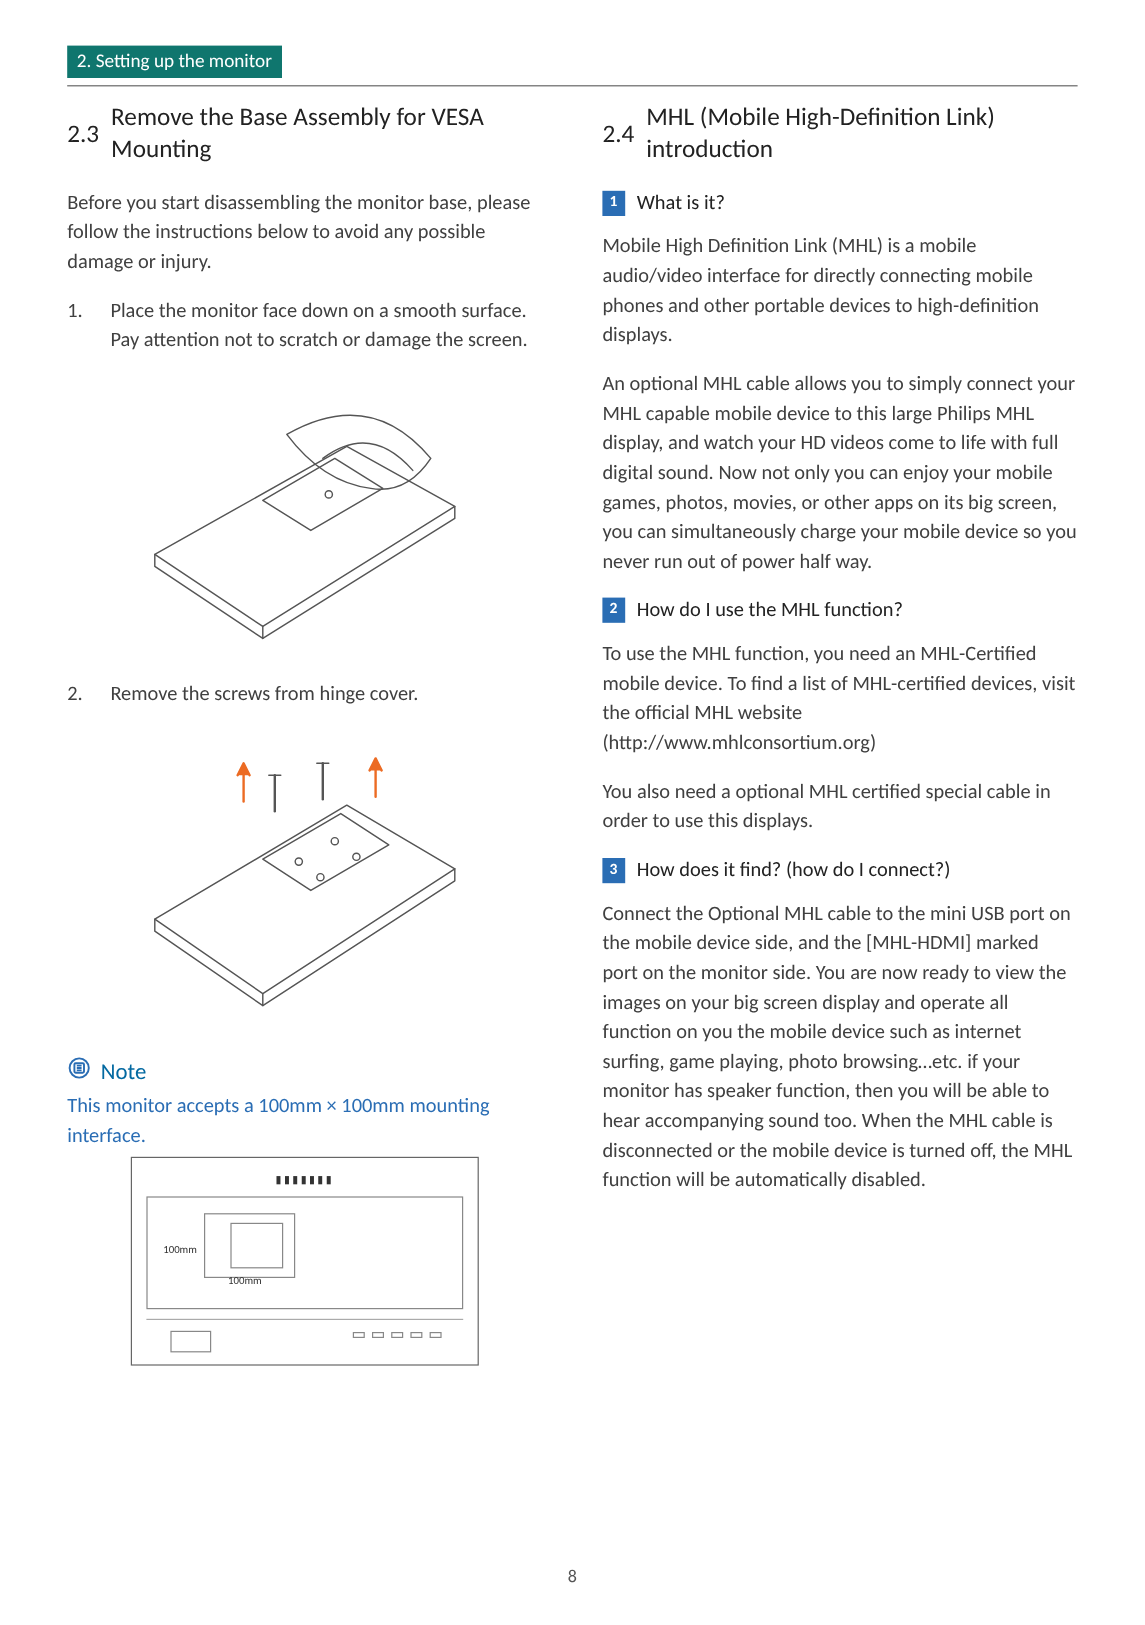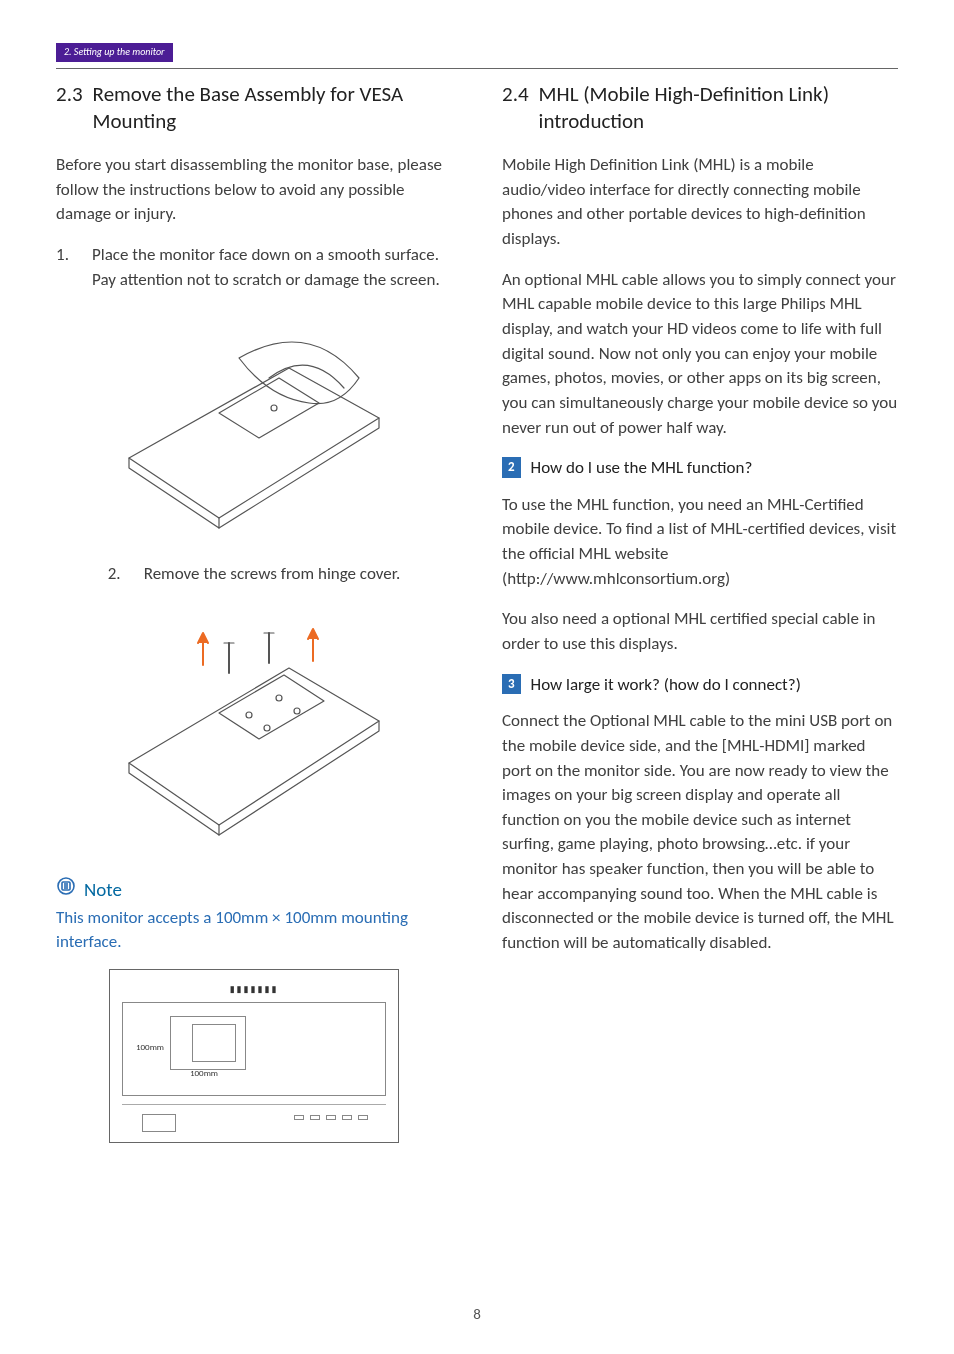--- a/index.html
+++ b/index.html
@@ -8,60 +8,59 @@
     font-size: 17px;
     line-height: 1.45;
     color: #333;
     background: #fff;
     width: 954px;
     height: 1354px;
     padding: 38px 56px 0 56px;
     position: relative;
   }
   .header-tab {
-    background: #4c1d95;
+    background: #0f766e;
     color: #fff;
-    font-size: 10px;
+    font-size: 16px;
     padding: 2px 8px;
     display: inline-block;
     margin-bottom: 6px;
-    font-style: italic;
   }
   .columns {
     display: flex;
     gap: 50px;
     border-top: 1px solid #666;
     padding-top: 12px;
   }
   .col {
     flex: 1;
     min-width: 0;
   }
   h2.section-title {
     font-weight: 400;
     font-size: 21px;
     color: #222;
     margin-bottom: 18px;
     display: flex;
     gap: 10px;
     line-height: 1.3;
+    align-items: center;
   }
   h2.section-title .num { flex-shrink: 0; }
   p.body, ol li {
     color: #404040;
     margin-bottom: 16px;
     font-weight: 300;
   }
   ol { list-style: none; counter-reset: step; padding-left: 0; }
   ol li {
     counter-increment: step;
     display: flex;
     gap: 14px;
     align-items: flex-start;
-    justify-content: center;
   }
   ol li::before {
     content: counter(step) ".";
     flex-shrink: 0;
     width: 22px;
   }
   .fig {
     width: 100%;
     text-align: center;
     margin-bottom: 16px;
@@ -71,21 +70,21 @@
     color: #0369a1;
     font-size: 19px;
     margin: 6px 0 2px 0;
     display: flex;
     align-items: center;
     gap: 8px;
   }
   .note-body {
     color: #2a6db4;
     font-weight: 300;
-    margin-bottom: 14px;
+    margin-bottom: 4px;
   }
   .badge {
     display: inline-block;
     background: #2a6db4;
     color: #fff;
     font-size: 13px;
     font-weight: 600;
     padding: 1px 6px;
     margin-right: 10px;
     vertical-align: 2px;
@@ -225,31 +224,34 @@
         </div>
     </div>
   </div>
 
   <div class="col">
     <h2 class="section-title">
       <span class="num">2.4</span>
       <span>MHL (Mobile High-Definition Link) introduction</span>
     </h2>
 
+    <p class="q-title">
+      <span class="badge">1</span><span>What is it?</span>
+    </p>
     <p class="body">Mobile High Definition Link (MHL) is a mobile audio/video interface for directly connecting mobile phones and other portable devices to high-definition displays.</p>
     <p class="body">An optional MHL cable allows you to simply connect your MHL capable mobile device to this large Philips MHL display, and watch your HD videos come to life with full digital sound. Now not only you can enjoy your mobile games, photos, movies, or other apps on its big screen, you can simultaneously charge your mobile device so you never run out of power half way.</p>
 
     <p class="q-title">
       <span class="badge">2</span><span>How do I use the MHL function?</span>
     </p>
     <p class="body">To use the MHL function, you need an MHL-Certified mobile device. To find a list of MHL-certified devices, visit the official MHL website (http://www.mhlconsortium.org)</p>
     <p class="body">You also need a optional MHL certified special cable in order to use this displays.</p>
 
     <p class="q-title">
-      <span class="badge">3</span><span>How large it work? (how do I connect?)</span>
+      <span class="badge">3</span><span>How does it find? (how do I connect?)</span>
     </p>
     <p class="body">Connect the Optional MHL cable to the mini USB port on the mobile device side, and the [MHL-HDMI] marked port on the monitor side. You are now ready to view the images on your big screen display and operate all function on you the mobile device such as internet surfing, game playing, photo browsing…etc. if your monitor has speaker function, then you will be able to hear accompanying sound too. When the MHL cable is disconnected or the mobile device is turned off, the MHL function will be automatically disabled.</p>
   </div>
 
 </div>
 
 <div class="page-num">8</div>
 
 
 

